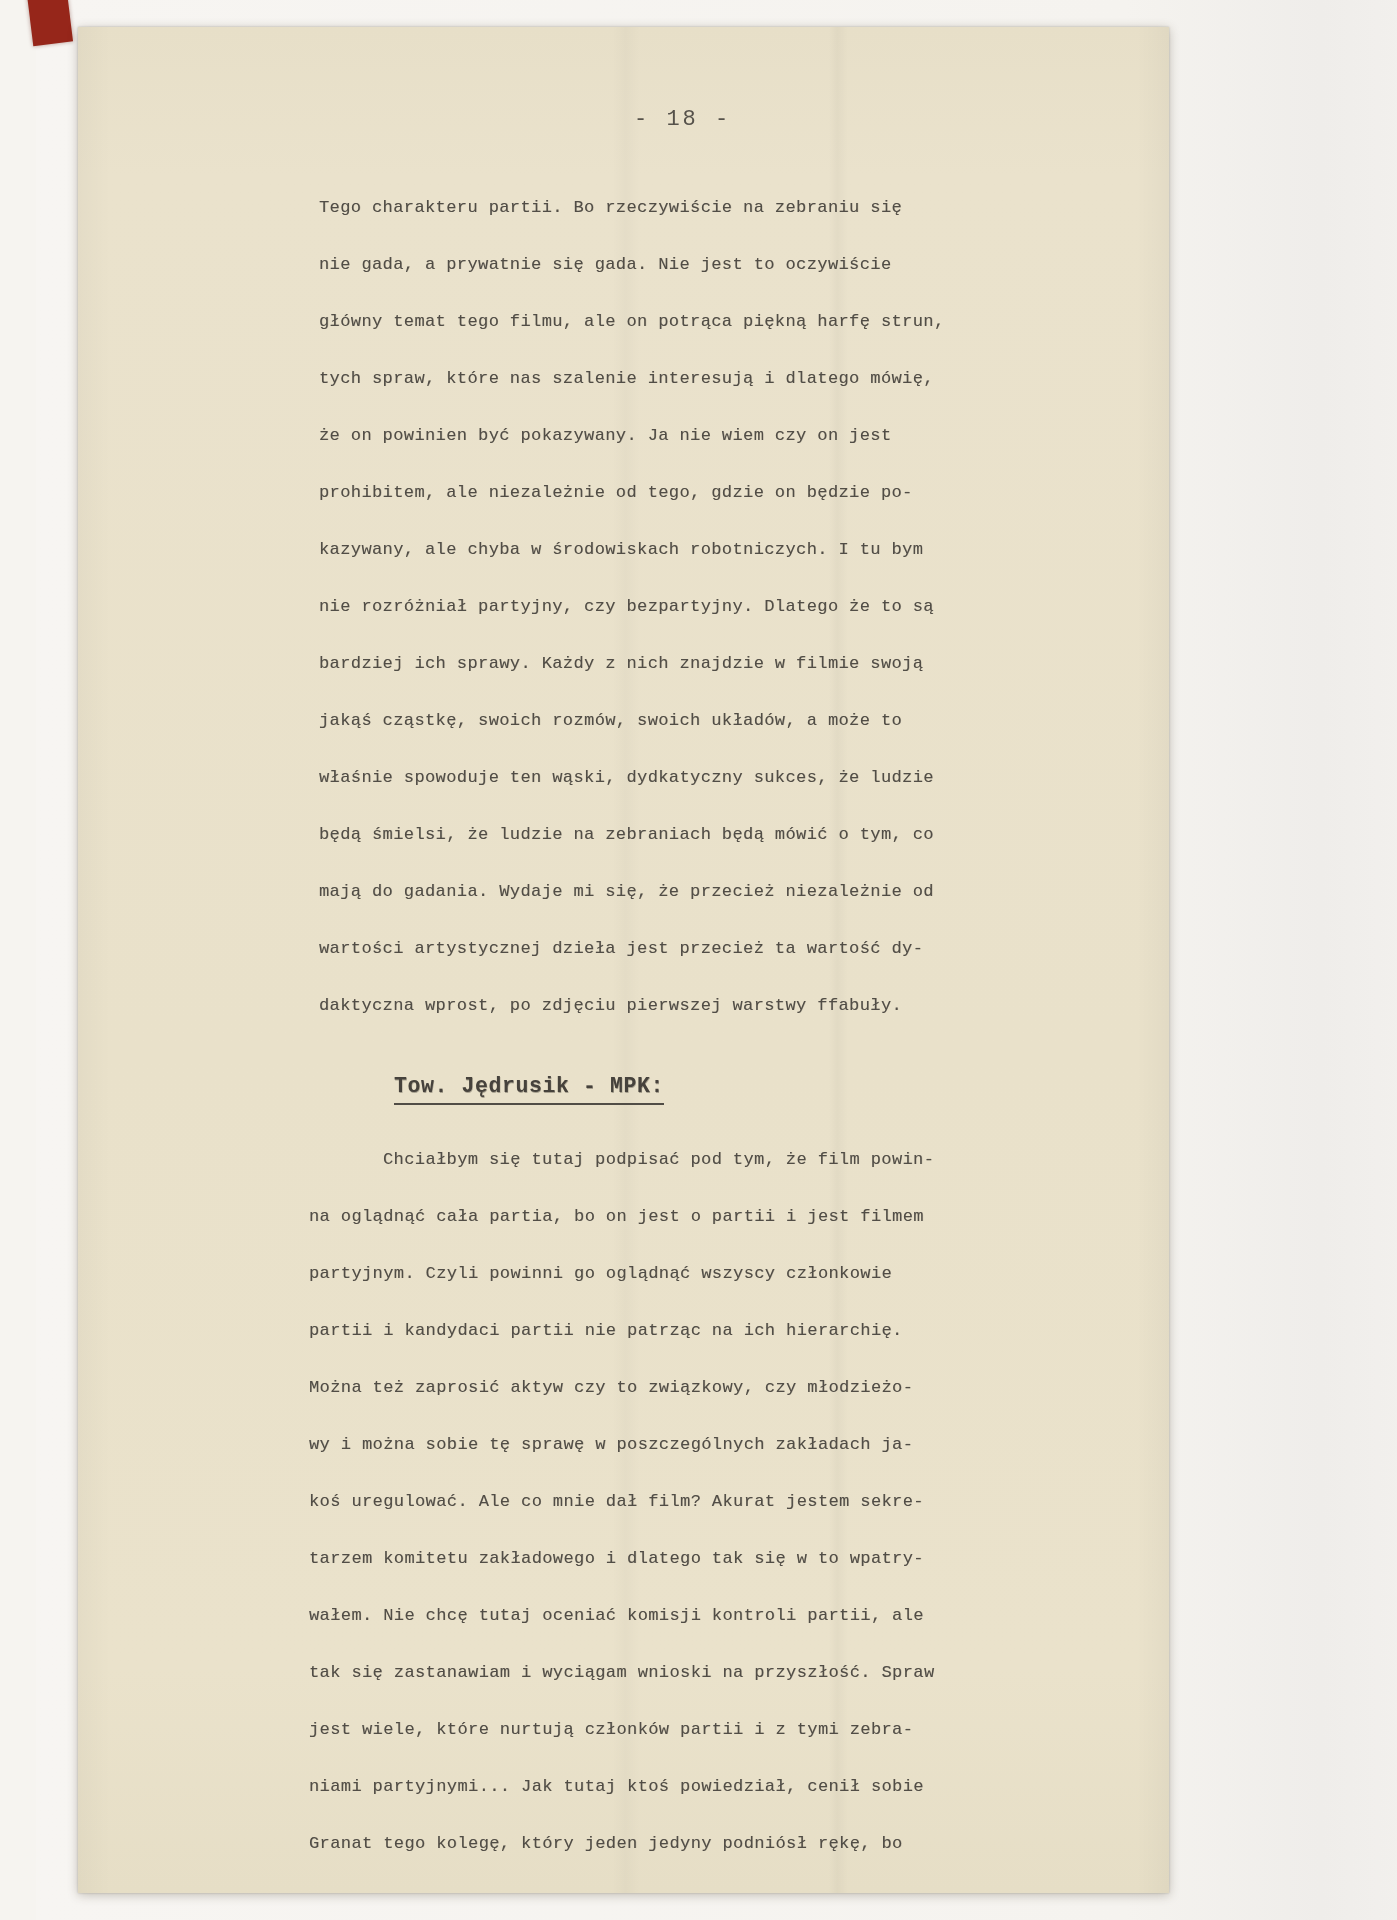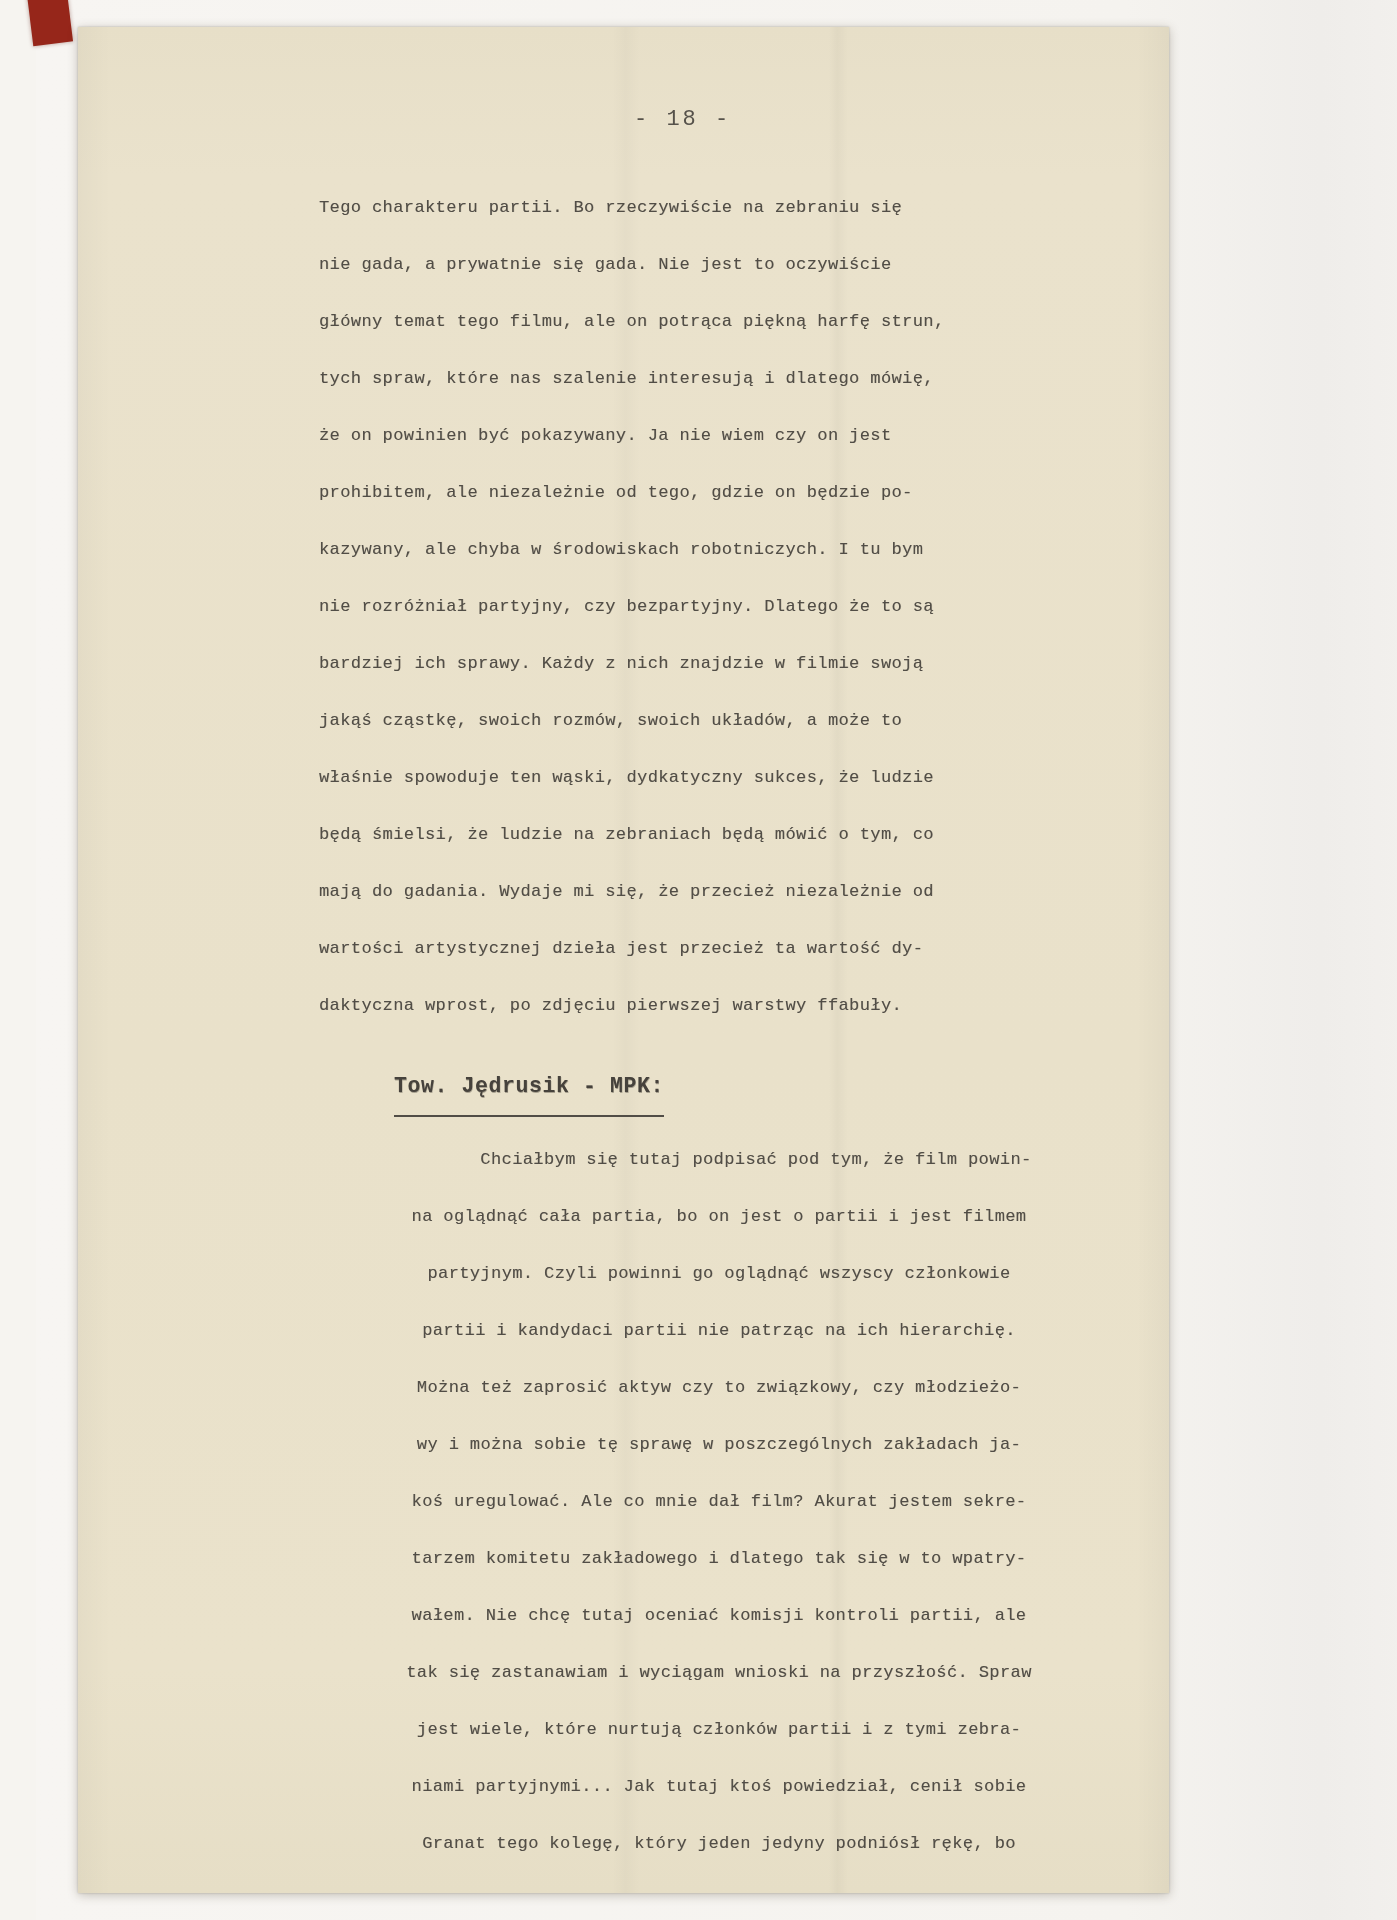--- a/index.html
+++ b/index.html
@@ -71,31 +71,30 @@
 
   .speaker-heading {
     position: absolute;
     top: 1047px;
     left: 316px;
     font-size: 21.5px;
     letter-spacing: 0.6px;
     color: #46423c;
     font-weight: bold;
     border-bottom: 2px solid #514d46;
-    padding-bottom: 17px;
+    padding-bottom: 5px;
     text-shadow: 0.5px 0.5px 0.6px rgba(70,65,55,0.4);
   }
 
   .para-2 {
     position: absolute;
     top: 1104px;
-    left: 241px;
+    left: 231px;
     width: 800px;
     text-indent: 74px;
-    text-align: center;
   }
 </style>
 </head>
 <body>
 
 <div class="scan-bg">
   <div class="corner-mark"></div>
 
   <div class="paper">
     <div class="page-number">- 18 -</div>

